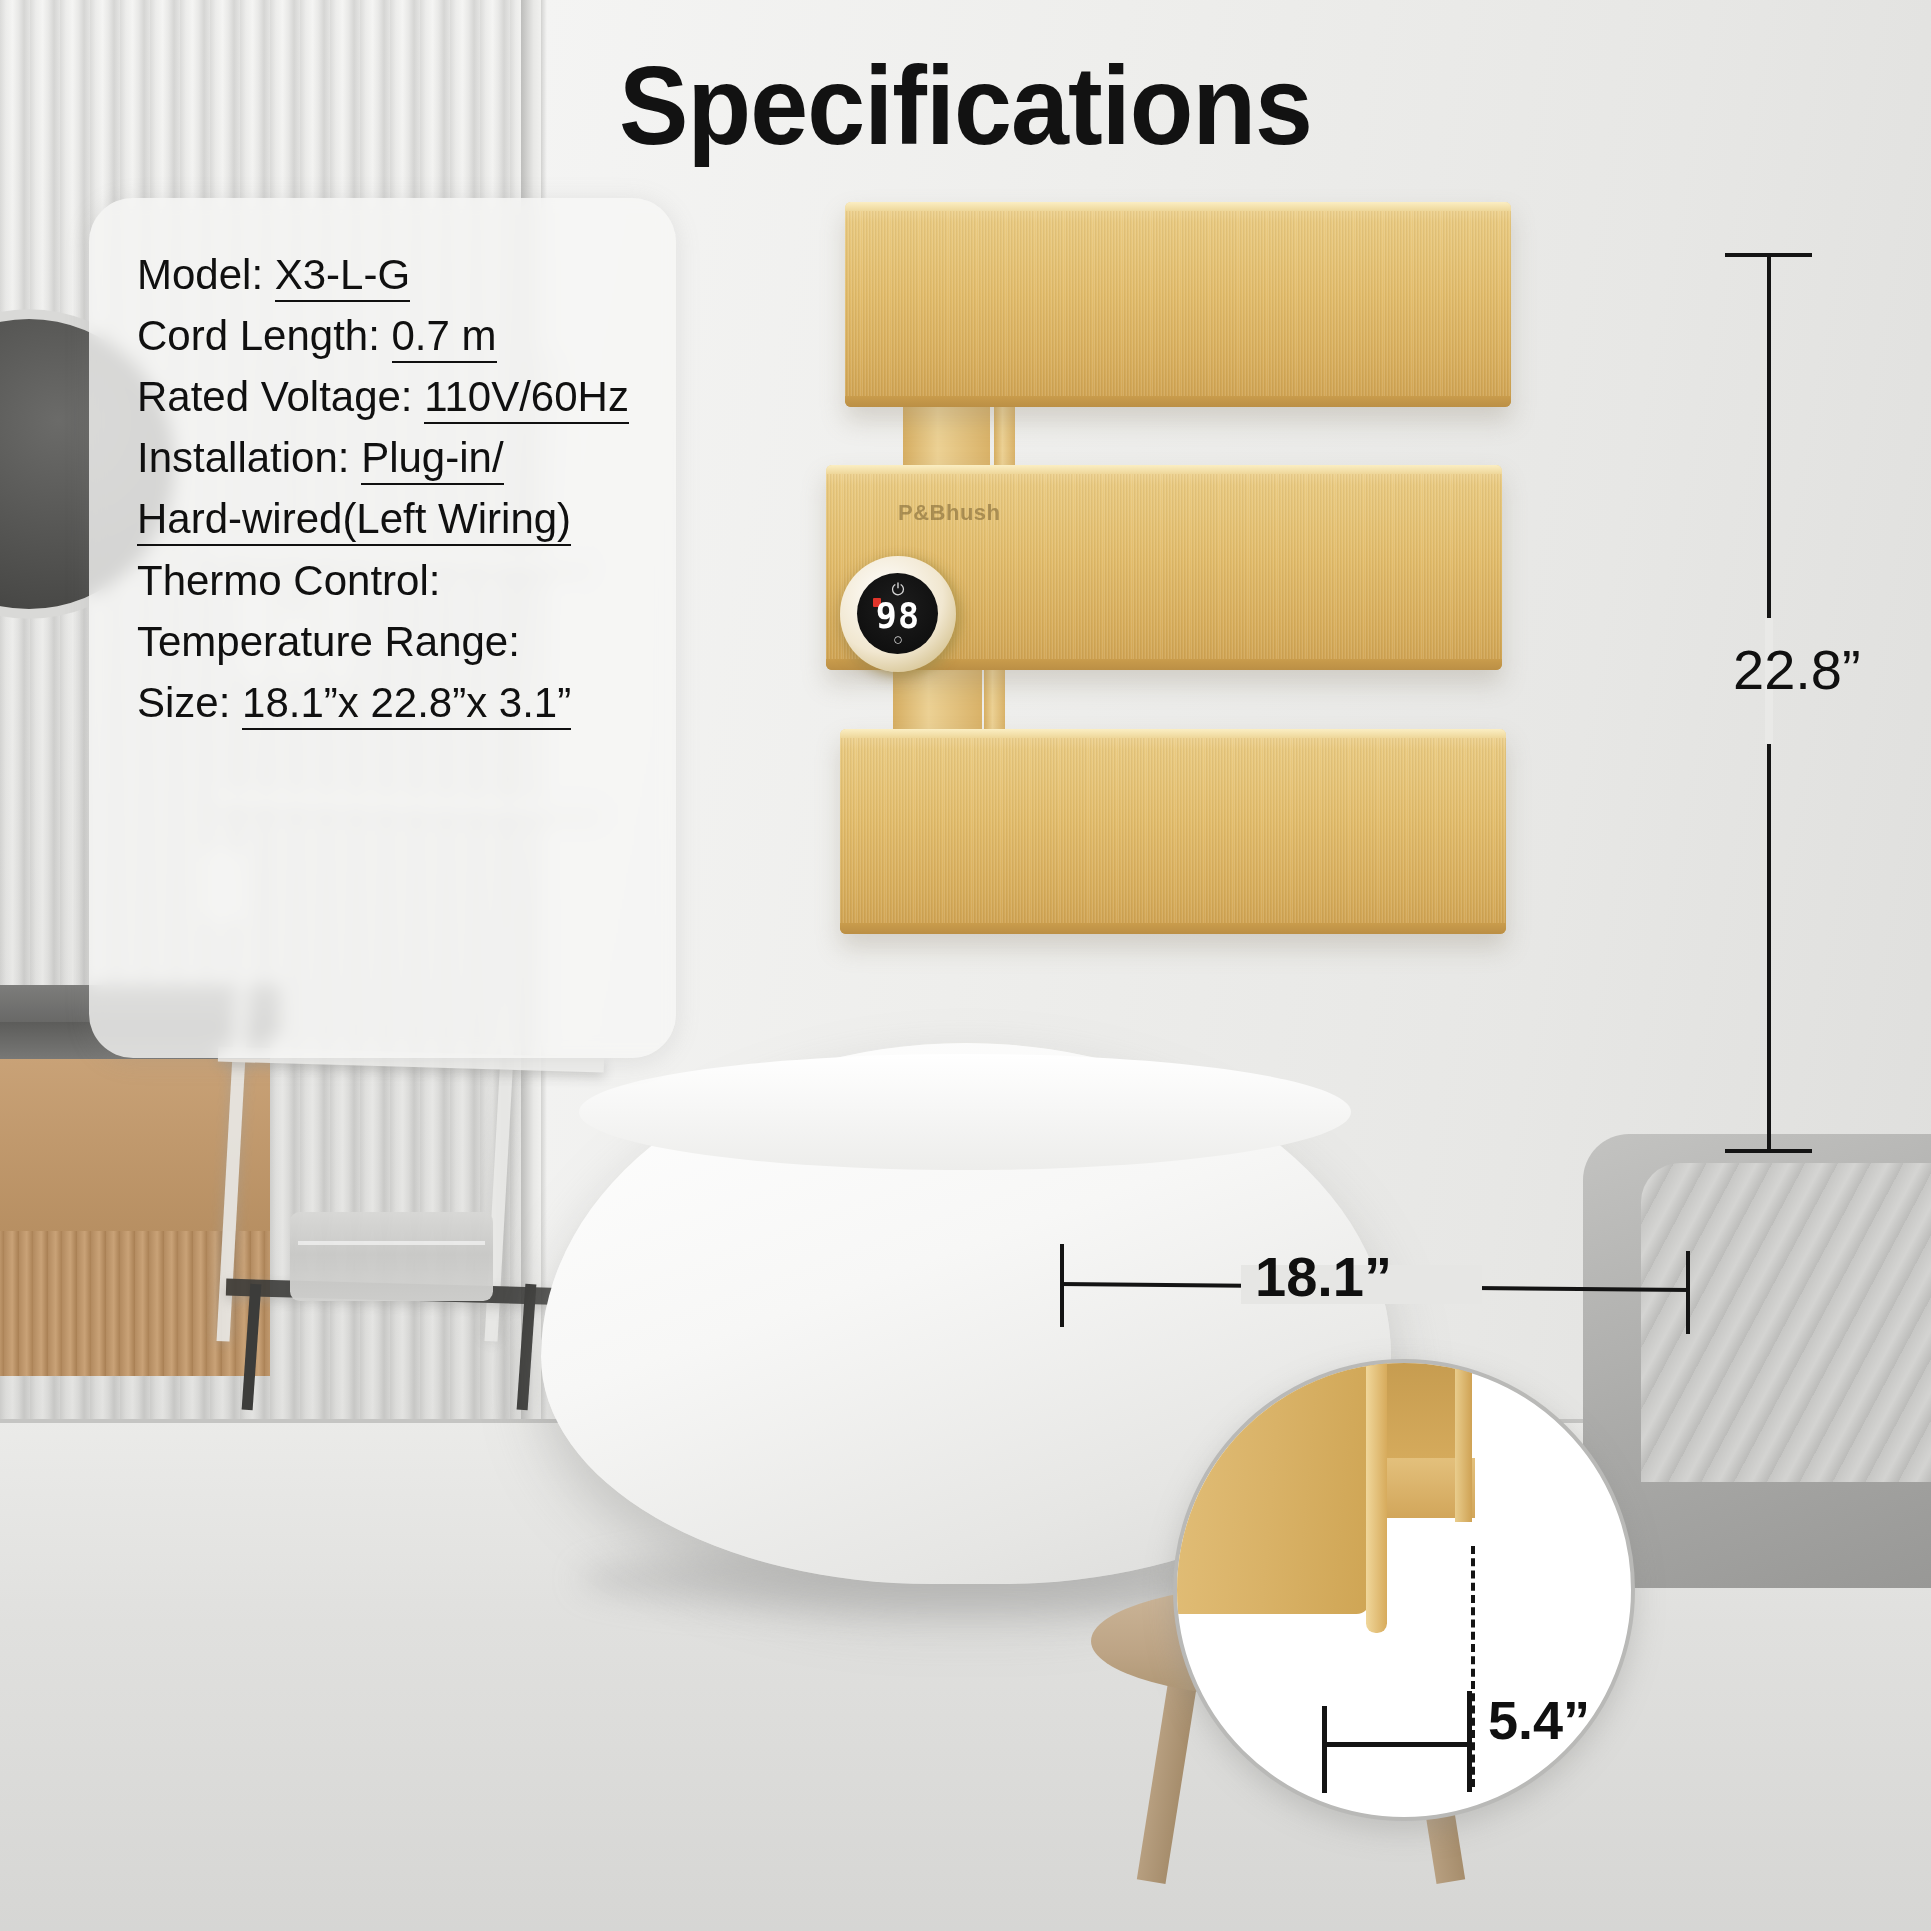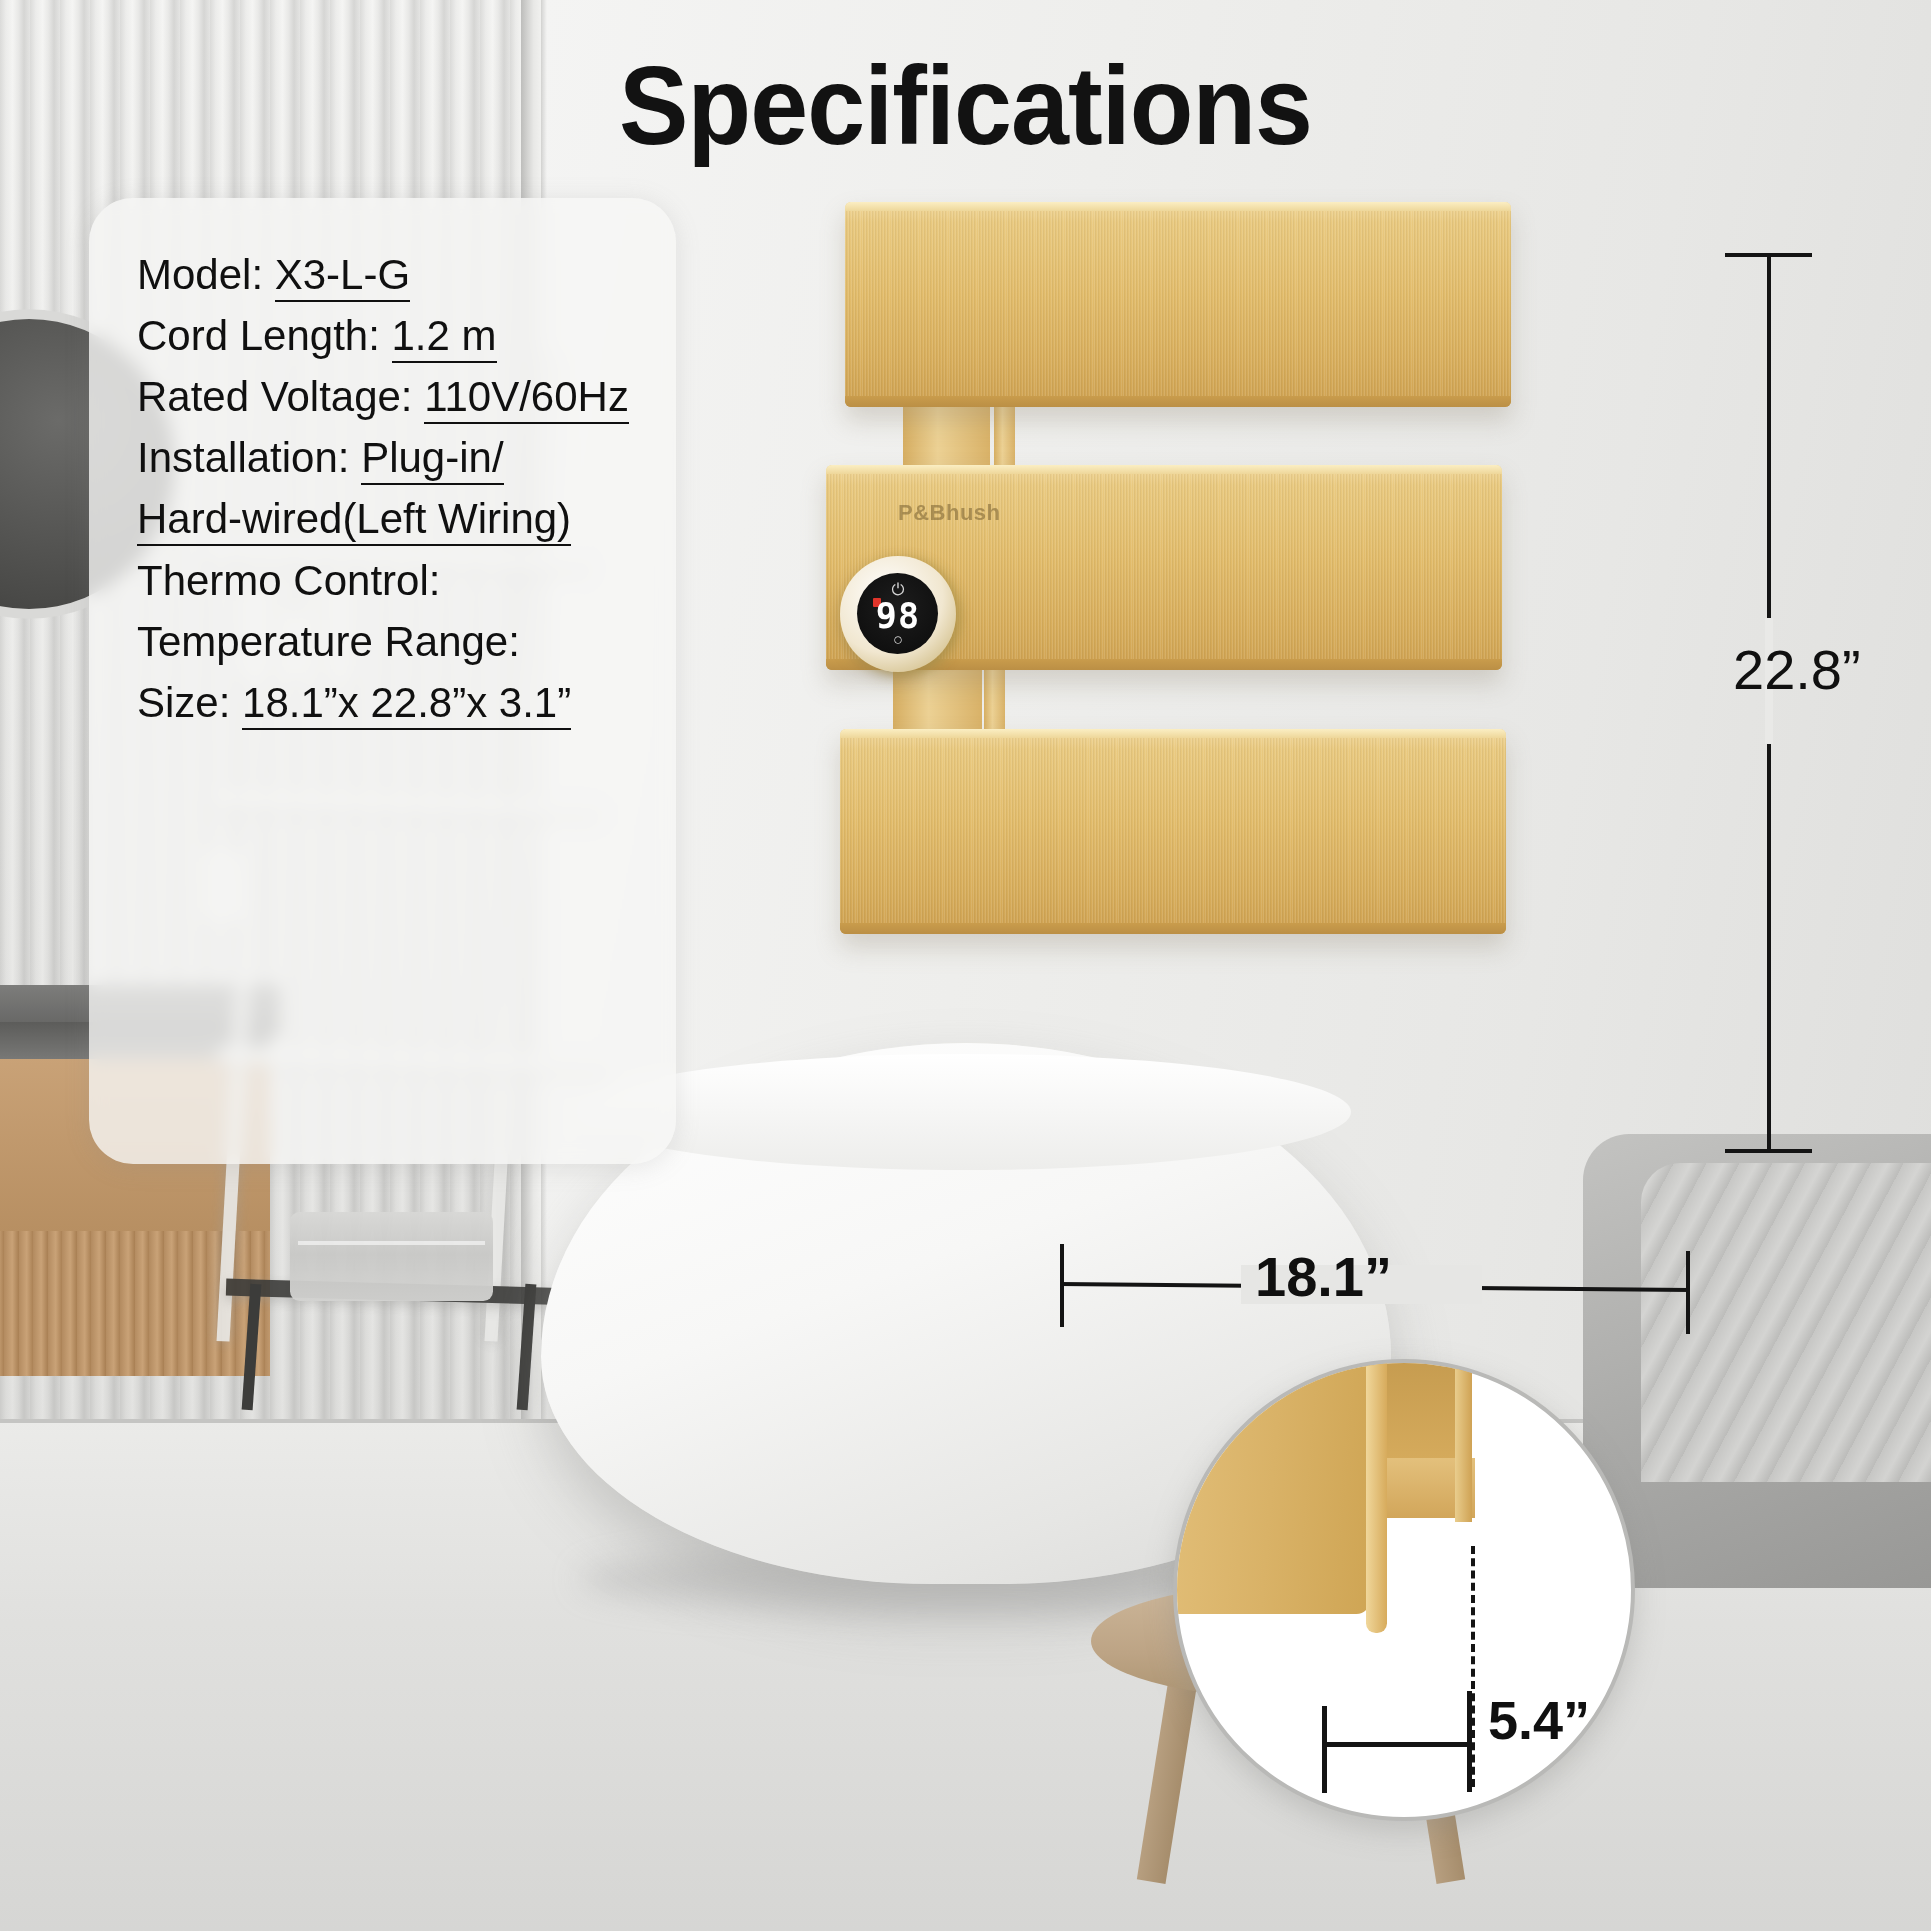--- a/index.html
+++ b/index.html
@@ -98,21 +98,21 @@
   .sl1{left:1154px;top:1661px;transform:rotate(9deg);}
   .sl2{left:1419px;top:1661px;transform:rotate(-9deg);}
 
   
   .title{position:absolute;left:0;right:0;top:41px;text-align:center;
     font-family:"Liberation Sans","DejaVu Sans",sans-serif;
     font-weight:700;font-size:112px;letter-spacing:-1px;color:#121212;
     transform:scaleX(.93);}
 
   
-  .spec-card{position:absolute;left:89px;top:198px;width:587px;height:966px;
+  .spec-card{position:absolute;left:89px;top:198px;width:587px;height:860px;
     border-radius:44px;background:rgba(246,246,245,.80);
     backdrop-filter:blur(8.7px);-webkit-backdrop-filter:blur(8.7px);
     box-shadow:0 3.9px 25px rgba(140,140,138,.18);}
   .spec-list{position:absolute;left:48px;top:46px;right:19.3px;}
   .spec-row{font-size:42px;line-height:1.455;color:#101010;white-space:nowrap;}
   .spec-row .lbl{}
   .spec-row .val{border-bottom:2.9px solid #101010;padding-bottom:1.9px;}
   .spec-row.cont .val{border-bottom:2.9px solid #101010;}
 
   
@@ -238,21 +238,21 @@
 
   <div class="title">Specifications</div>
 
   <div class="spec-card">
     <div class="spec-list">
 
       <div class="spec-row">
         <span class="lbl">Model: </span><span class="val">X3-L-G</span>
       </div>
       <div class="spec-row">
-        <span class="lbl">Cord Length: </span><span class="val">1.2 m</span>
+        <span class="lbl">Cord Length: </span><span class="val">0.7 m</span>
       </div>
       <div class="spec-row">
         <span class="lbl">Rated Voltage: </span><span class="val">110V/60Hz</span>
       </div>
       <div class="spec-row">
         <span class="lbl">Installation: </span><span class="val">Plug-in/</span>
       </div>
       <div class="spec-row cont">
         <span class="lbl"></span><span class="val">Hard-wired(Left Wiring)</span>
       </div>

